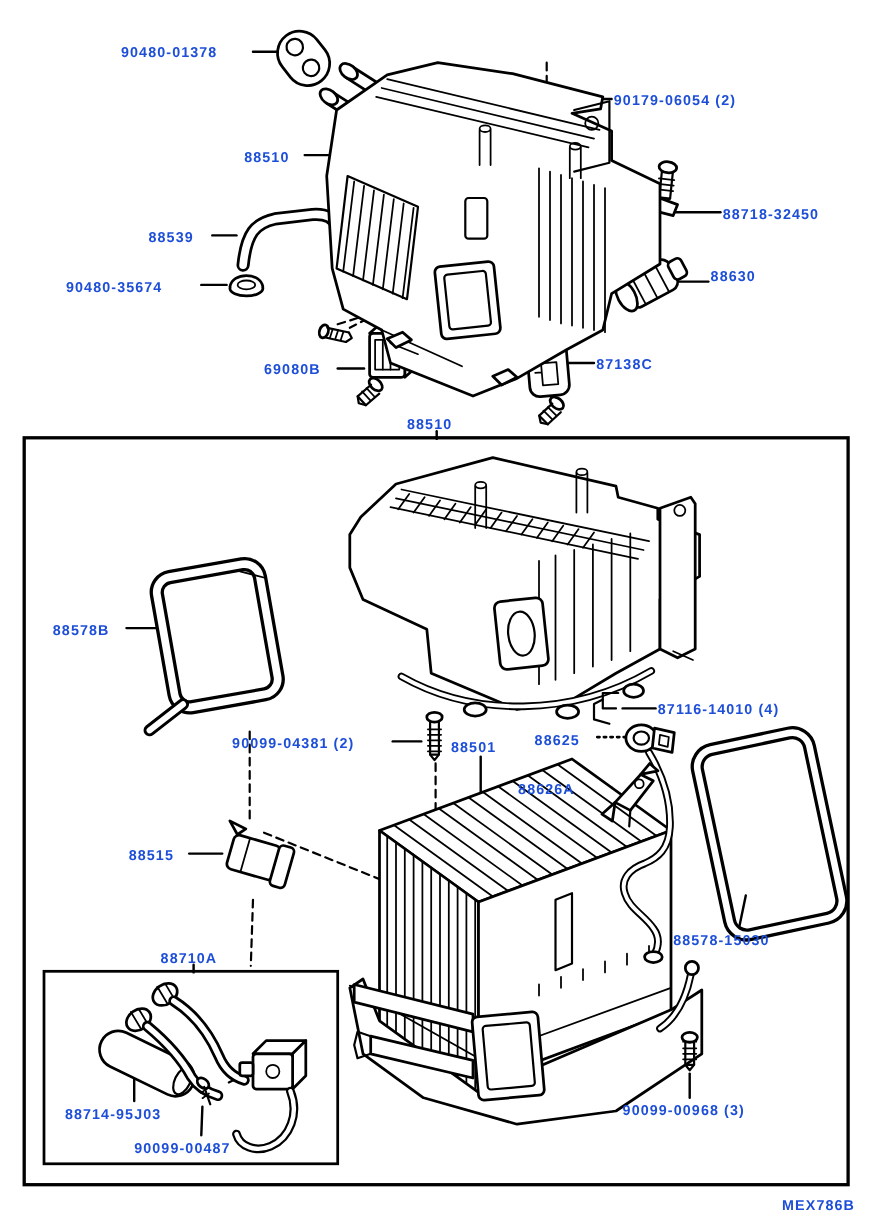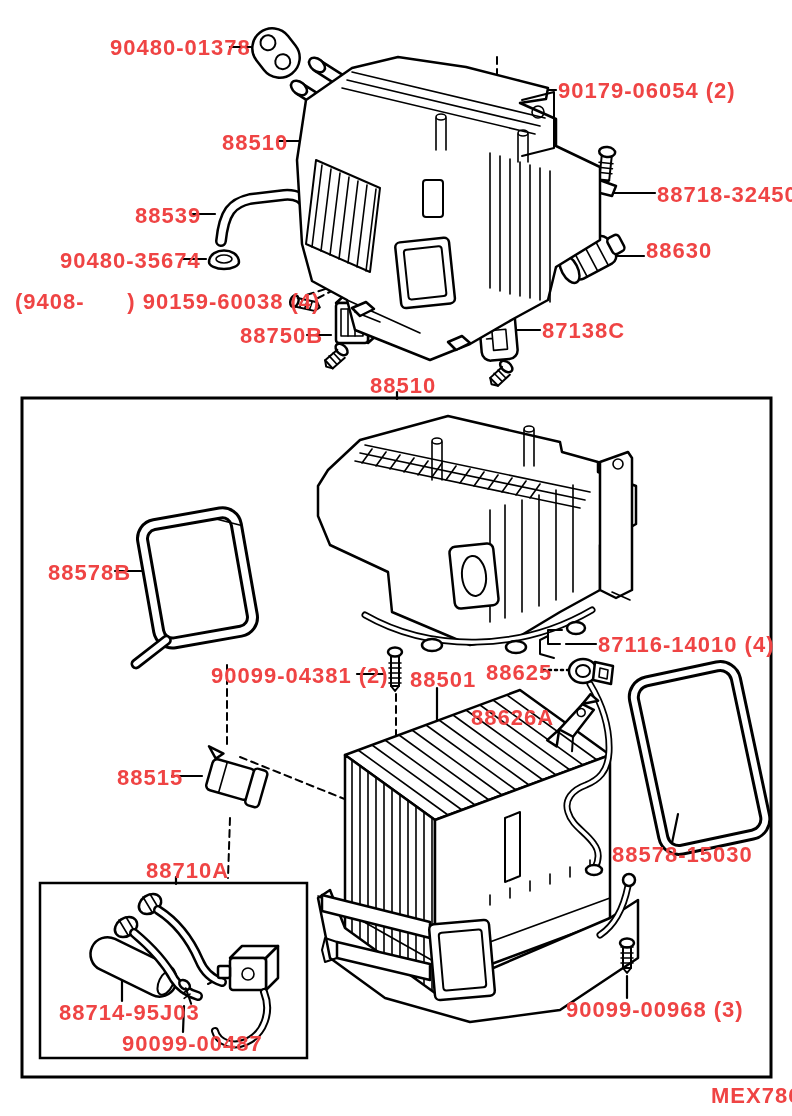--- a/index.html
+++ b/index.html
@@ -1,19 +1,19 @@
 <!DOCTYPE html>
 <html><head>
 <meta charset="utf-8">
 <style>
   html,body{margin:0;padding:0;background:#fff;}
   .stage{position:relative;width:792px;height:1116px;background:#fff;overflow:hidden;
          font-family:"Liberation Sans",sans-serif;}
   .stage svg{position:absolute;left:0;top:0;}
-  .lbl{position:absolute;font-weight:bold;font-size:22px;line-height:17px;color:#ef4444;
+  .lbl{position:absolute;font-weight:bold;font-size:13px;line-height:17px;color:#1d4ed8;
        letter-spacing:1px;white-space:pre;}
   
   .ln{stroke:#000;stroke-width:2;fill:none;stroke-linecap:round;stroke-linejoin:round;}
   .ln15{stroke:#000;stroke-width:1.6;fill:none;stroke-linecap:round;stroke-linejoin:round;}
   .ld{stroke:#000;stroke-width:2.2;fill:none;stroke-linecap:round;}
   .solid{stroke:#000;stroke-width:2.5;fill:#fff;stroke-linejoin:round;}
   .dash{stroke:#000;stroke-width:2;fill:none;stroke-dasharray:7 5;stroke-linecap:round;}
   .dot{stroke:#000;stroke-width:2.5;fill:none;stroke-dasharray:2 4;stroke-linecap:round;}
   .tubeA{stroke:#000;fill:none;stroke-linecap:round;stroke-linejoin:round;}
   .tubeB{stroke:#fff;fill:none;stroke-linecap:round;stroke-linejoin:round;}
@@ -347,22 +347,21 @@
 
 </svg>
 
   <div class="lbl" style="left:110px;top:39px">90480-01378</div>
   <div class="lbl" style="left:558px;top:82px">90179-06054 (2)</div>
   <div class="lbl" style="left:222px;top:134px">88510</div>
   <div class="lbl" style="left:657px;top:186px">88718-32450</div>
   <div class="lbl" style="left:646px;top:242px">88630</div>
   <div class="lbl" style="left:135px;top:207px">88539</div>
   <div class="lbl" style="left:60px;top:252px">90480-35674</div>
-  <div class="lbl" style="left:15px;top:293px">(9408-      ) 90159-60038 (4)</div>
-  <div class="lbl" style="left:240px;top:327px">88750B</div>
+  <div class="lbl" style="left:240px;top:327px">69080B</div>
   <div class="lbl" style="left:542px;top:322px">87138C</div>
   <div class="lbl" style="left:370px;top:377px">88510</div>
   <div class="lbl" style="left:48px;top:564px">88578B</div>
   <div class="lbl" style="left:598px;top:636px">87116-14010 (4)</div>
   <div class="lbl" style="left:211px;top:667px">90099-04381 (2)</div>
   <div class="lbl" style="left:410px;top:671px">88501</div>
   <div class="lbl" style="left:486px;top:664px">88625</div>
   <div class="lbl" style="left:471px;top:709px">88626A</div>
   <div class="lbl" style="left:117px;top:769px">88515</div>
   <div class="lbl" style="left:146px;top:862px">88710A</div>

